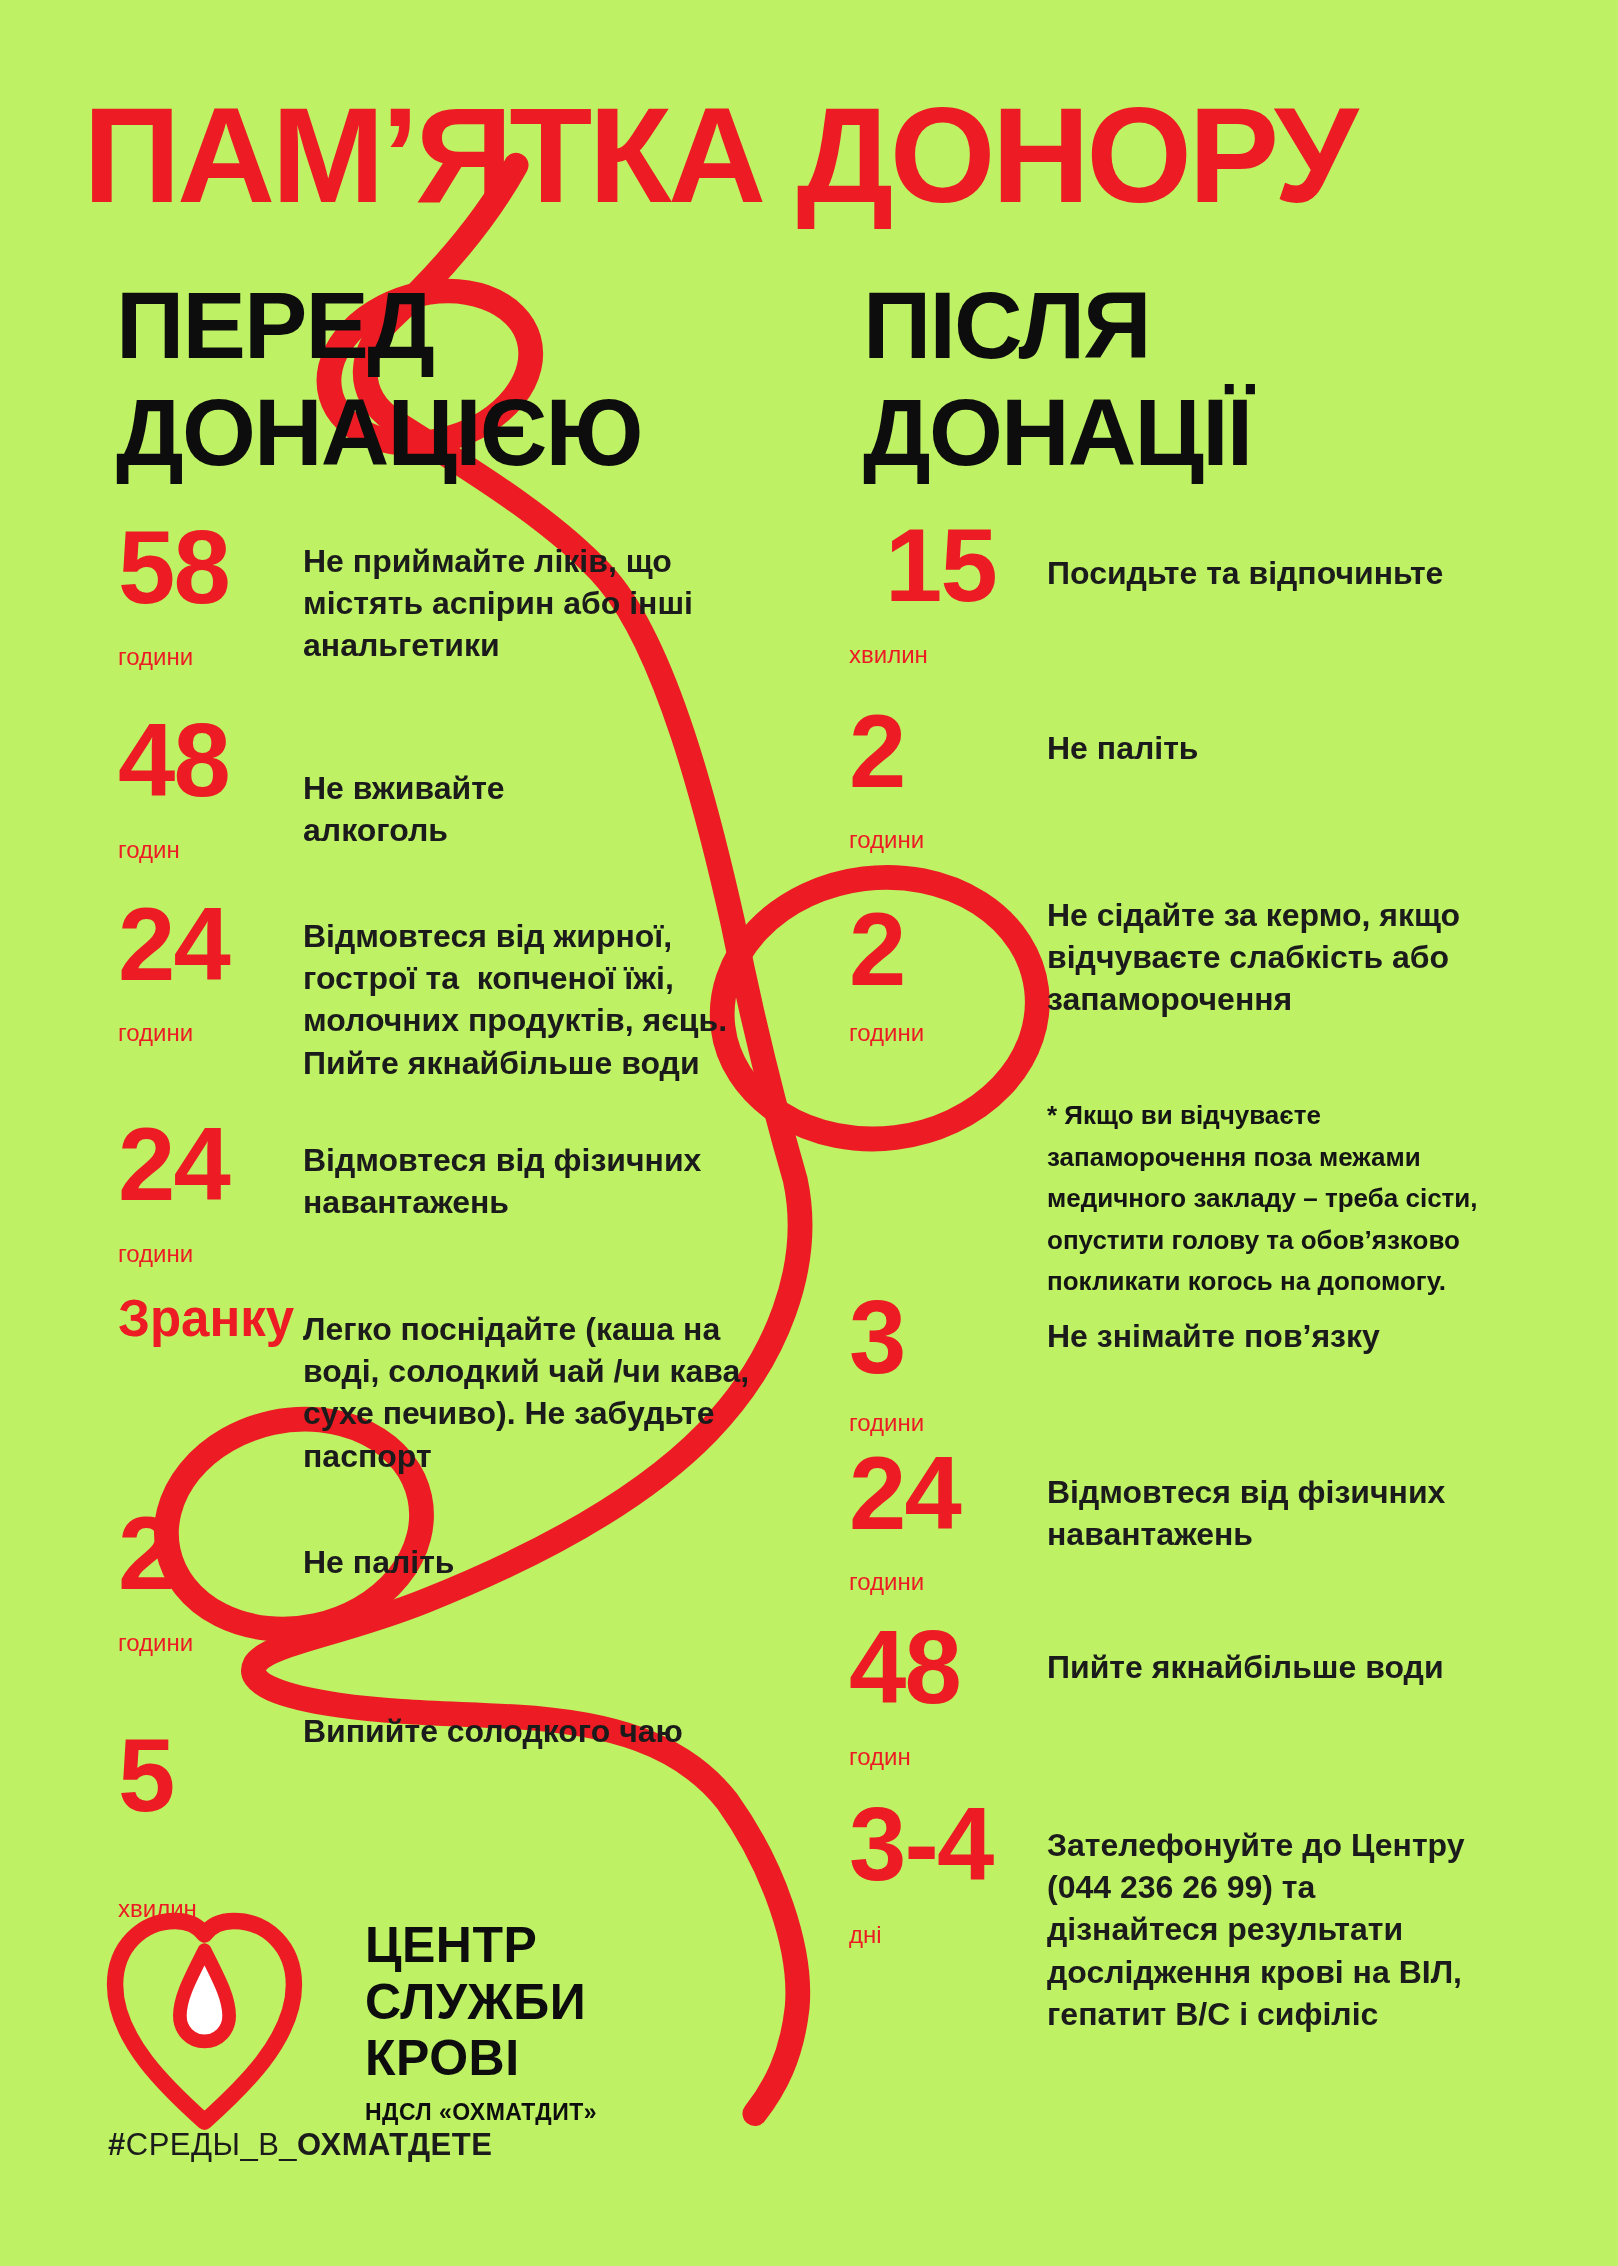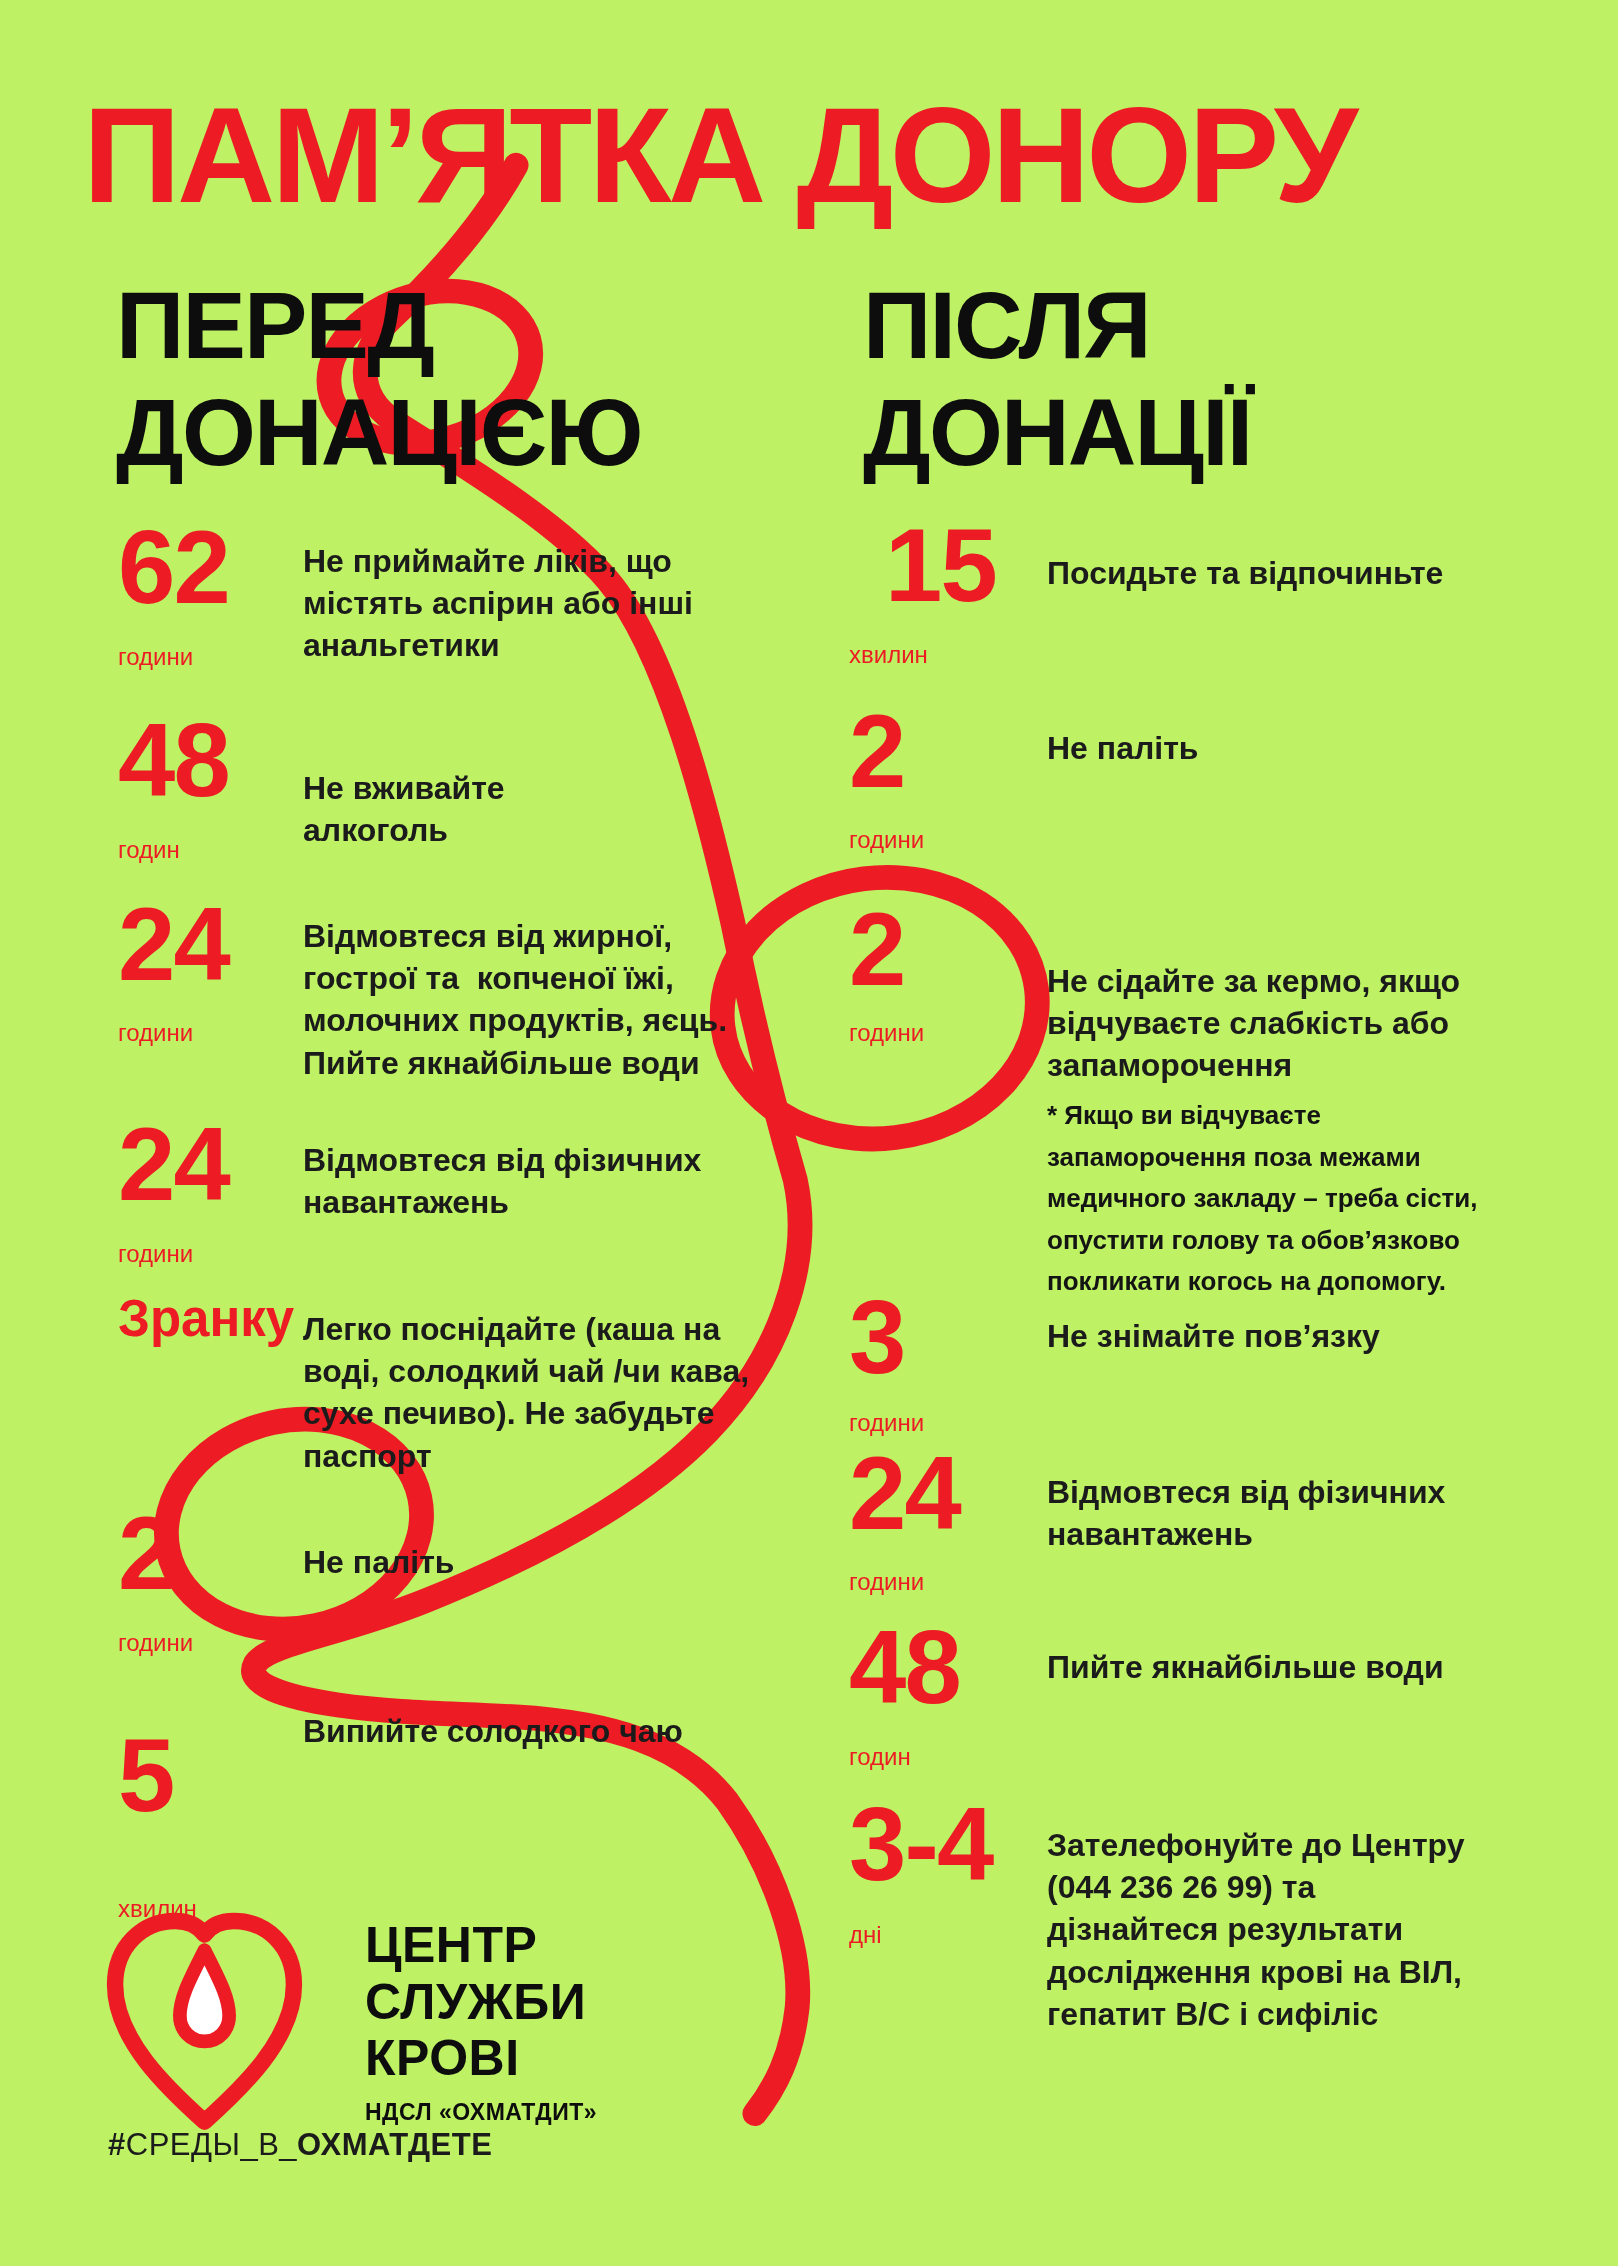--- a/index.html
+++ b/index.html
@@ -92,21 +92,21 @@
   <div class="content">
 
     <div class="title">ПАМ’ЯТКА ДОНОРУ</div>
 
     <div class="col-header left">ПЕРЕД
 ДОНАЦІЄЮ</div>
     <div class="col-header right">ПІСЛЯ
 ДОНАЦІЇ</div>
 
     <div id="items-before">
-        <div class="num" style="top: 516px; left: 118px;">62</div>
+        <div class="num" style="top: 516px; left: 118px;">58</div>
         <div class="unit" style="top: 645px; left: 118px;">години</div>
         <div class="desc" style="top: 540px; left: 303px;">Не приймайте ліків, що
 містять аспірин або інші
 анальгетики</div>
         <div class="num" style="top: 709px; left: 118px;">48</div>
         <div class="unit" style="top: 838px; left: 118px;">годин</div>
         <div class="desc" style="top: 747px; left: 303px; margin-top: 20px;">Не вживайте
 алкоголь</div>
         <div class="num" style="top: 893px; left: 118px;">24</div>
         <div class="unit" style="top: 1021px; left: 118px;">години</div>
@@ -132,21 +132,21 @@
       </div>
     <div id="items-after">
         <div class="num" style="top: 514px; left: 849px; margin-left: 36px;">15</div>
         <div class="unit" style="top: 643px; left: 849px;">хвилин</div>
         <div class="desc" style="top: 552px; left: 1047px;">Посидьте та відпочиньте</div>
         <div class="num" style="top: 700px; left: 849px;">2</div>
         <div class="unit" style="top: 828px; left: 849px;">години</div>
         <div class="desc" style="top: 727px; left: 1047px;">Не паліть</div>
         <div class="num" style="top: 898px; left: 849px;">2</div>
         <div class="unit" style="top: 1021px; left: 849px;">години</div>
-        <div class="desc" style="top: 960px; left: 1047px;">Не сідайте за кермо, якщо
+        <div class="desc" style="top: 894px; left: 1047px;">Не сідайте за кермо, якщо
 відчуваєте слабкість або
 запаморочення</div>
         <div class="note" style="top: 1095px; left: 1047px;">* Якщо ви відчуваєте
 запаморочення поза межами
 медичного закладу – треба сісти,
 опустити голову та обов’язково
 покликати когось на допомогу.</div>
         <div class="num" style="top: 1286px; left: 849px;">3</div>
         <div class="unit" style="top: 1411px; left: 849px;">години</div>
         <div class="desc" style="top: 1315px; left: 1047px;">Не знімайте пов’язку</div>

